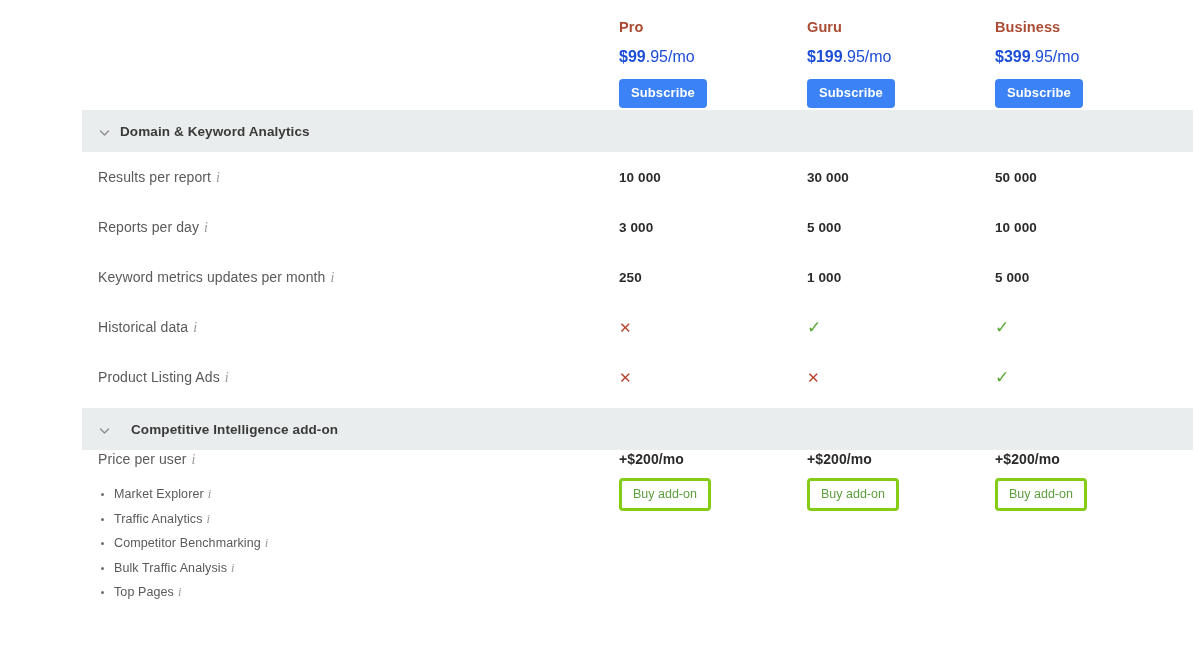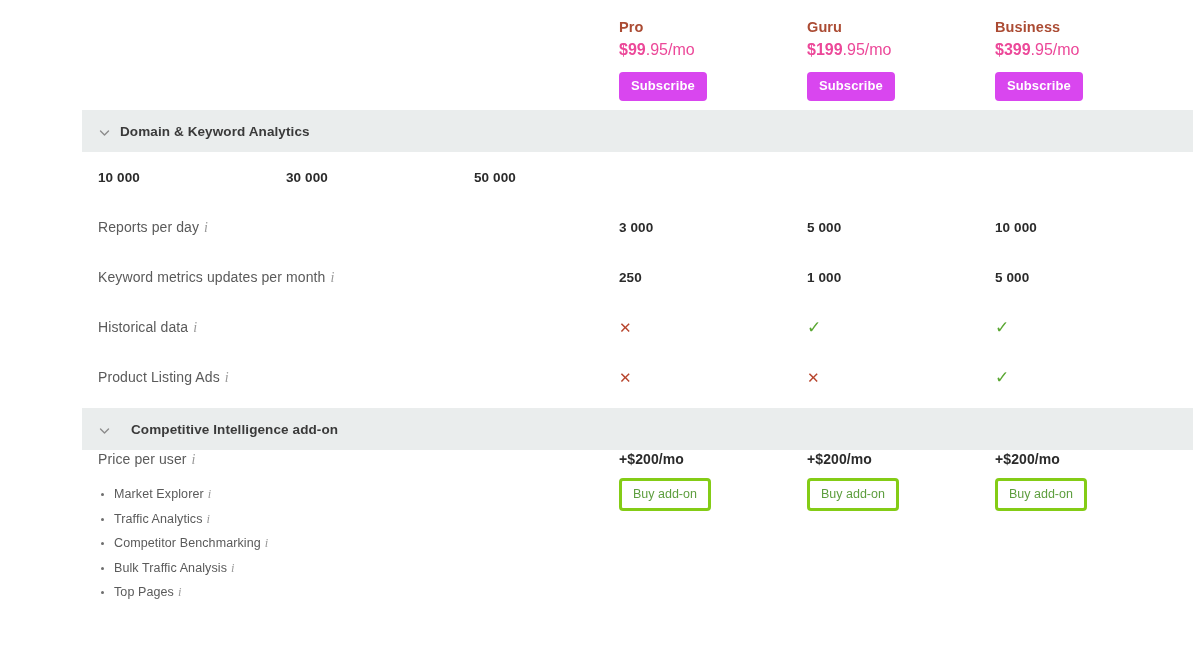--- a/index.html
+++ b/index.html
@@ -47,33 +47,33 @@
     height: 110px;
   }
   .plan-name {
     color: #ab4b33;
     font-weight: bold;
     font-size: 14.5px;
     letter-spacing: .1px;
     line-height: 19px;
   }
   .plan-price {
-    color: #ec4899;
+    color: #1d4ed8;
     font-size: 16px;
     line-height: 24px;
-    margin-top: 1px;
+    margin-top: 8px;
     white-space: nowrap;
   }
   .plan-price .amount {
     font-weight: bold;
   }
   .subscribe-btn {
     display: inline-block;
     margin-top: 10px;
-    background: #d946ef;
+    background: #3b82f6;
     color: #ffffff;
     border: none;
     border-radius: 4px;
     font-family: inherit;
     font-size: 13px;
     font-weight: bold;
     letter-spacing: .1px;
     padding: 7px 12px 8px 12px;
     cursor: pointer;
     line-height: 14px;
@@ -240,20 +240,23 @@
   <div class="section-header">
     <span class="chevron">
       <svg viewBox="0 0 13 13" width="13" height="13">
           <path d="M2.5 5 L6.5 9 L10.5 5" fill="none" stroke="#8c8c8c" stroke-width="1.4" stroke-linecap="round" stroke-linejoin="round"></path>
         </svg>
     </span>
     <span class="section-title">Domain &amp; Keyword Analytics</span>
   </div>
 
   <div class="row feature-row">
+    <div class="cell-label">
+      <span class="feature-label">Results per report</span><span class="info-icon">i</span>
+    </div>
     <div class="cell-plan"><span class="feature-value">10 000</span></div>
     <div class="cell-plan"><span class="feature-value">30 000</span></div>
     <div class="cell-plan"><span class="feature-value">50 000</span></div>
   </div>
 
   <div class="row feature-row">
     <div class="cell-label">
       <span class="feature-label">Reports per day</span><span class="info-icon">i</span>
     </div>
     <div class="cell-plan"><span class="feature-value">3 000</span></div>

